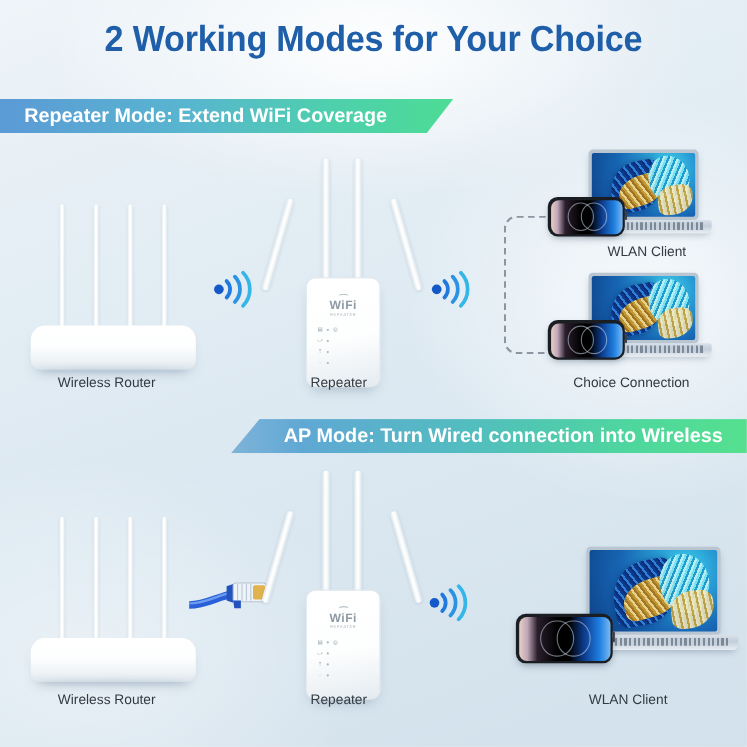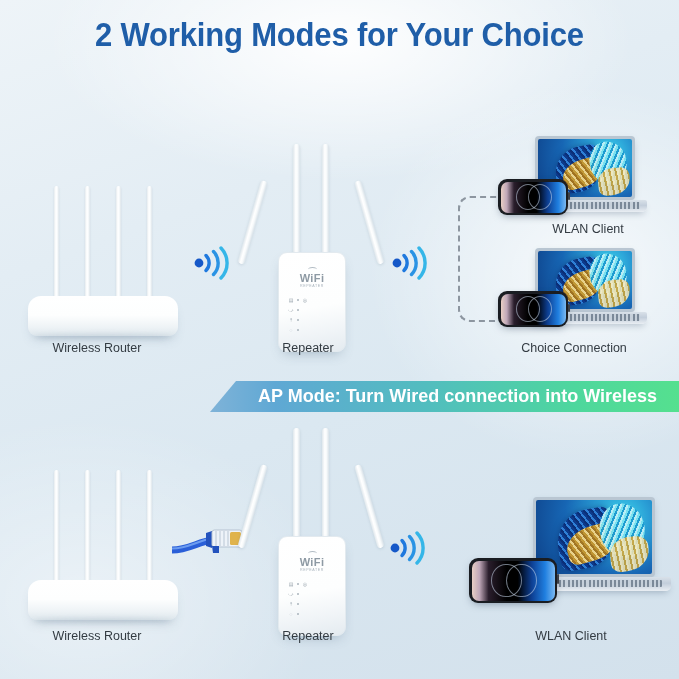--- a/index.html
+++ b/index.html
@@ -179,20 +179,23 @@
   
   .cable{position:absolute;}
 </style>
 </head>
 <body>
 
 <div id="stage">
 
   <div class="title">2 Working Modes for Your Choice</div>
 
+  <div class="banner banner-left">
+    <span>Repeater Mode: Extend WiFi Coverage</span>
+  </div>
 
   <div class="router" style="left:28px;top:186px;width:150px;height:135px;">
     <div class="ant" style="left:26px;top:0;height:116px;"></div>
     <div class="ant" style="left:57px;top:0;height:116px;"></div>
     <div class="ant" style="left:88px;top:0;height:116px;"></div>
     <div class="ant" style="left:119px;top:0;height:116px;"></div>
     <div class="body" style="top:110px;width:150px;height:40px;"></div>
   </div>
   <div class="caption" style="left:97px;top:341px;">Wireless Router</div>
 

